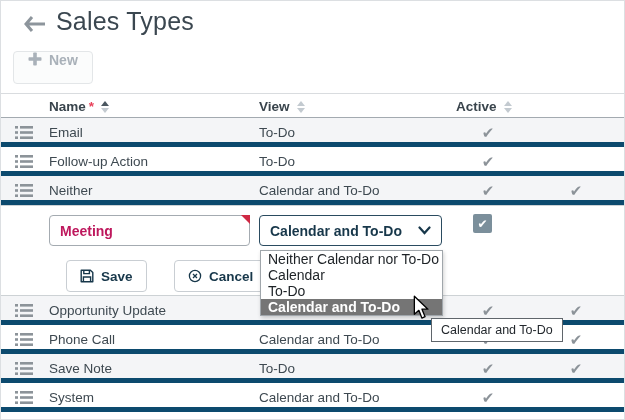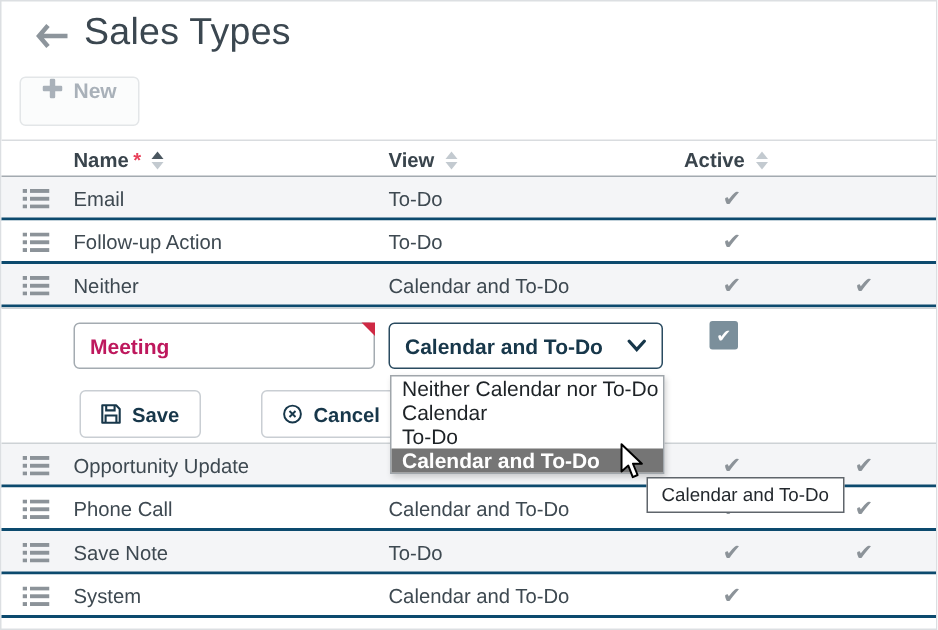--- a/index.html
+++ b/index.html
@@ -17,21 +17,21 @@
   .thead { position:absolute; left:0; right:0; top:92px; height:25px; border-top:1px solid #d9dcdf; border-bottom:1px solid #a3aab0;
            font-size:13.5px; font-weight:700; color:#39444c; background:#fff; }
   .th { position:absolute; top:0; height:25px; display:flex; align-items:center; }
   .req { color:#e8415a; margin-left:3px; font-weight:700; }
   .sort { display:inline-flex; flex-direction:column; gap:2px; margin-left:7px; }
   .tri-up   { width:0; height:0; border-left:4px solid transparent; border-right:4px solid transparent; border-bottom:5px solid #c3cad0; }
   .tri-down { width:0; height:0; border-left:4px solid transparent; border-right:4px solid transparent; border-top:5px solid #c3cad0; }
   .tri-up.on { border-bottom-color:#4b5760; }
 
   
-  .row { position:absolute; left:0; right:0; height:29px; background:#fff; border-bottom:2px solid #0c4a6e; font-size:13.5px; color:#3e4951; cursor:pointer; }
+  .row { position:absolute; left:0; right:0; height:29px; background:#fff; border-bottom:5px solid #0c4a6e; font-size:13.5px; color:#3e4951; cursor:pointer; }
   .row.alt { background:#f4f5f7; }
   .cell { position:absolute; top:0; height:29px; display:flex; align-items:center; }
   .c-handle { left:14px; width:20px; }
   .c-name   { left:48px; }
   .c-view   { left:258px; }
   .c-active { left:470px; width:34px; justify-content:center; }
   .c-system { left:558px; width:34px; justify-content:center; }
   .check { color:#8c9399; font-size:15px; line-height:1; }
 
   
@@ -40,21 +40,21 @@
   .name-input { width:100%; height:100%; border:1px solid #a4abb1; border-radius:4px; padding:0 10px; font-family:"Liberation Sans",sans-serif;
                 font-size:14px; font-weight:700; color:#be185d; outline:none; }
   .req-corner { position:absolute; top:0; right:0; width:0; height:0; border-top:9px solid #cf2944; border-left:9px solid transparent; }
   .view-select { position:absolute; left:258px; top:9px; width:183px; height:31px; border:1px solid #2a4b60; border-radius:4px; background:#fff;
                  display:flex; align-items:center; padding:0 10px; font-size:14px; font-weight:700; color:#17374a; cursor:pointer; }
   .view-select .chev { margin-left:auto; display:flex; }
   .cbx { position:absolute; left:472px; top:8px; width:19px; height:19px; background:#7b8f9b; border-radius:2px; display:flex; align-items:center;
          justify-content:center; color:#fff; font-size:12px; cursor:pointer; }
   .btn { position:absolute; top:54px; height:32px; display:flex; align-items:center; gap:7px; padding:0 13px; background:#fff;
          border:1px solid #c9ced3; border-radius:4px; font-size:13.5px; font-weight:700; color:#17374a; cursor:pointer; }
-  .btn-save { left:52px; } .btn-cancel { left:131px;margin-left:42px; }
+  .btn-save { left:65px; } .btn-cancel { left:131px;margin-left:42px; }
 
   
   .ddl { position:absolute; left:259px; top:249px; width:183px; background:#fff; border:1px solid #a0a6ab; z-index:30;
          box-shadow:1px 2px 4px rgba(0,0,0,.18); }
   .opt { height:16px; line-height:16px; padding-left:7px; font-size:14px; color:#1d2226; white-space:nowrap; cursor:pointer; }
   .opt.hl { background:#757575; color:#fff; font-weight:700; }
 
   
   .tip { position:absolute; left:430px; top:317px; height:24px; padding:4px 9px; background:#fff; border:1px solid #5f656b;
          font-size:12.5px; color:#23282d; white-space:nowrap; z-index:40; }

